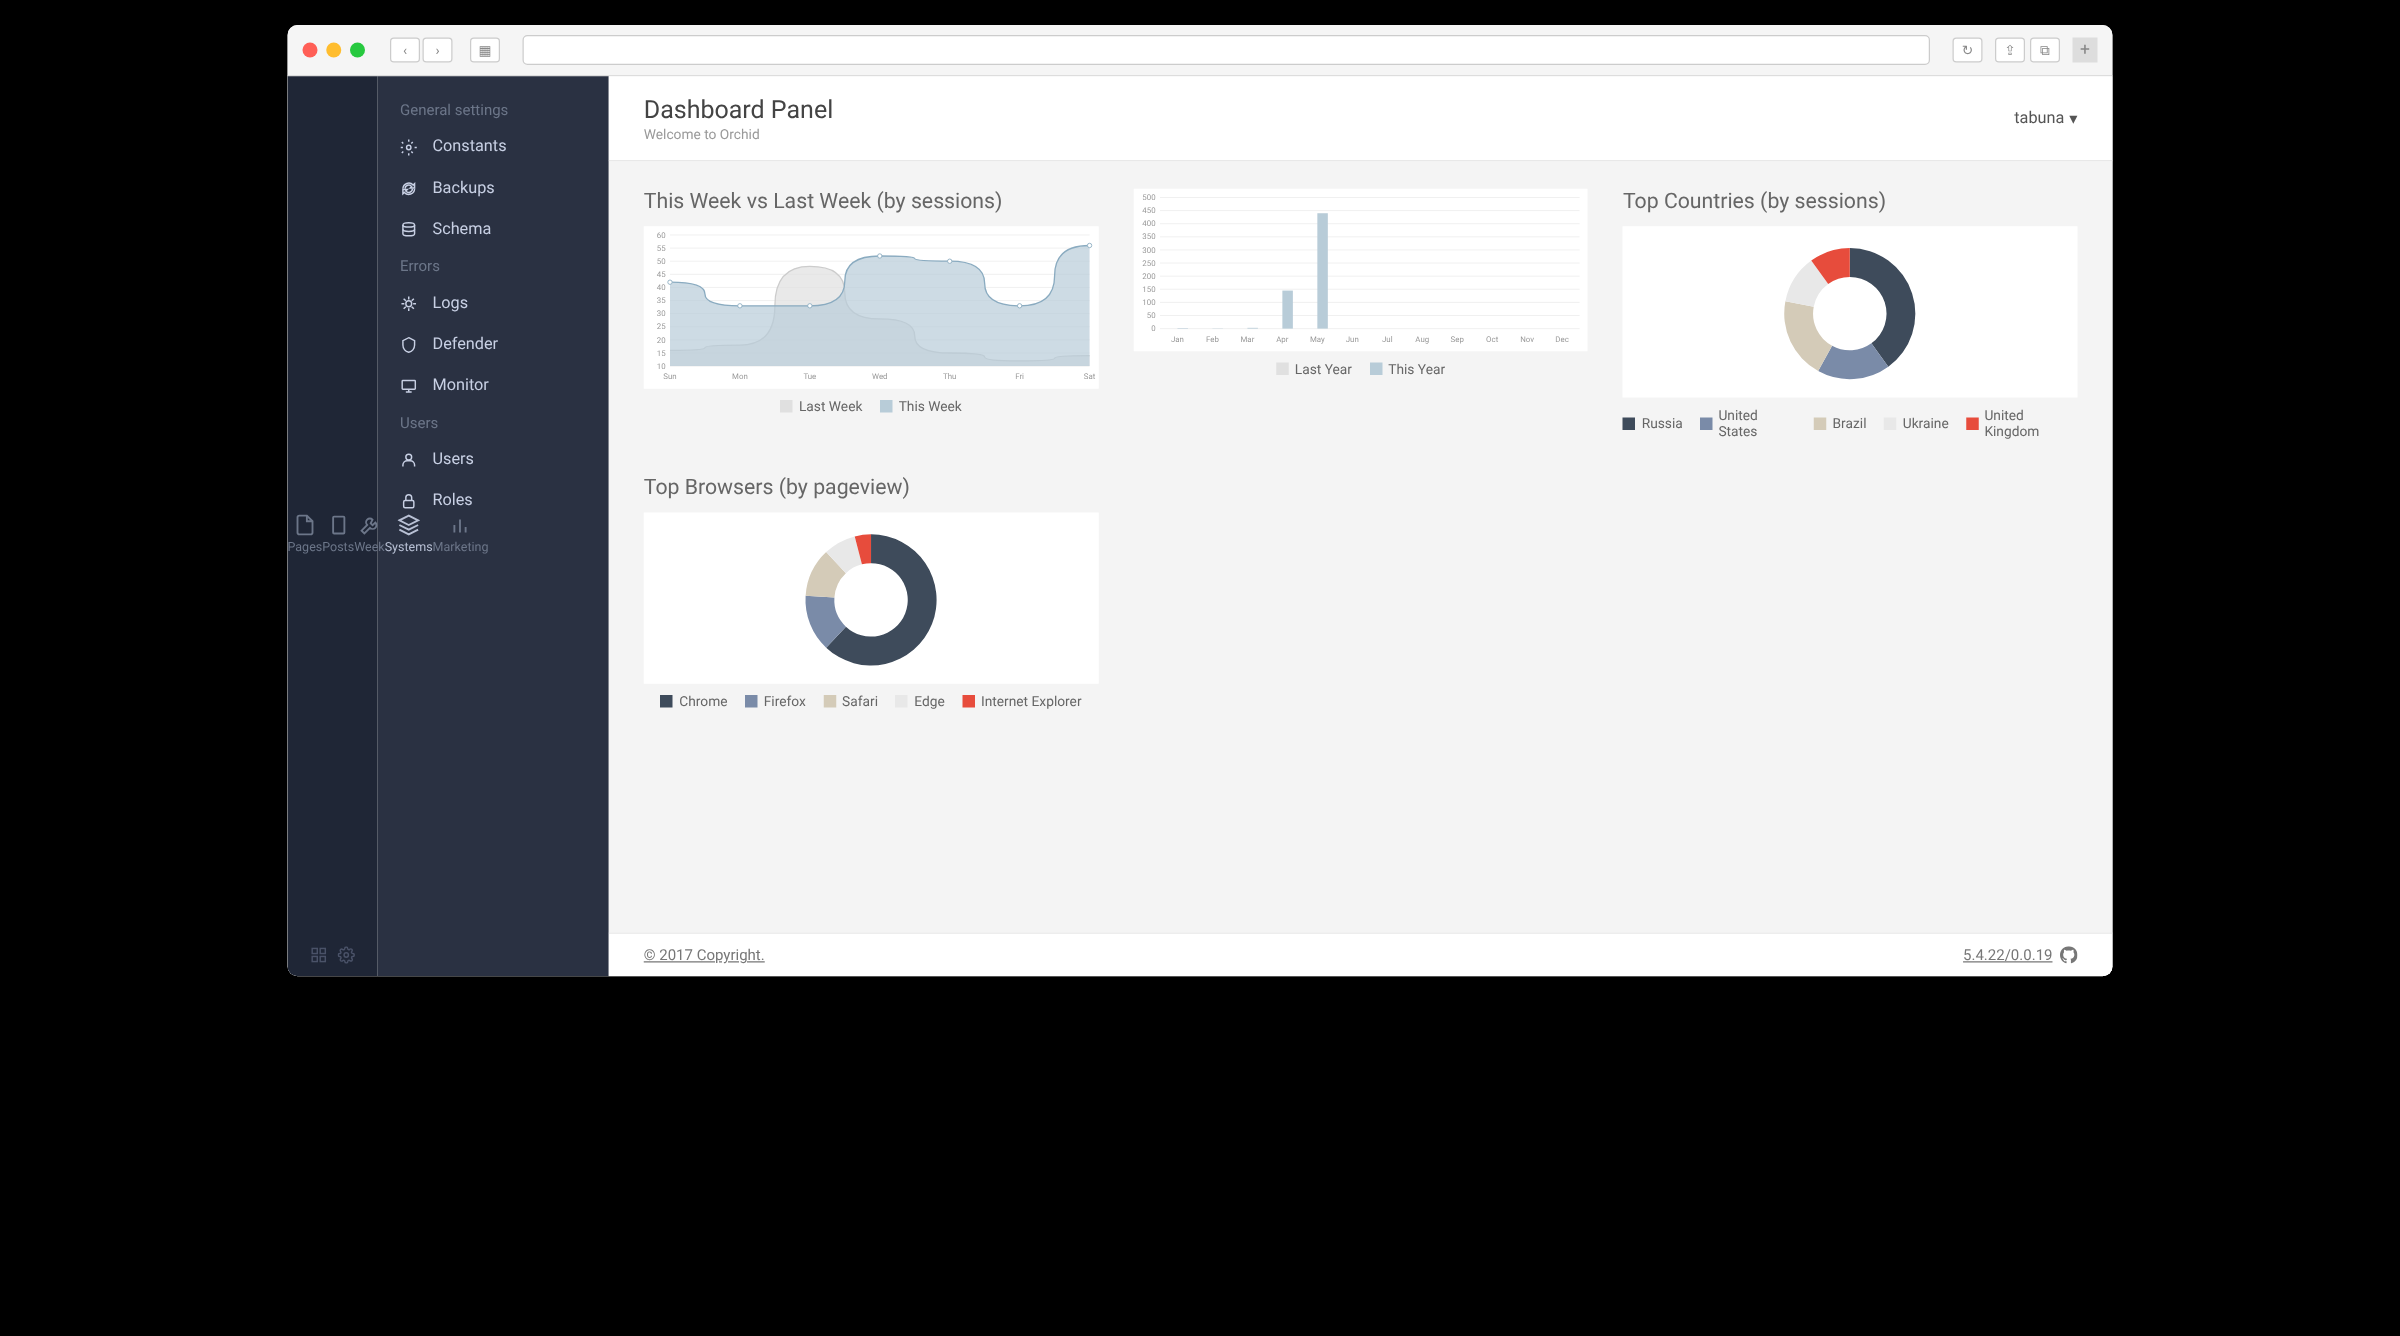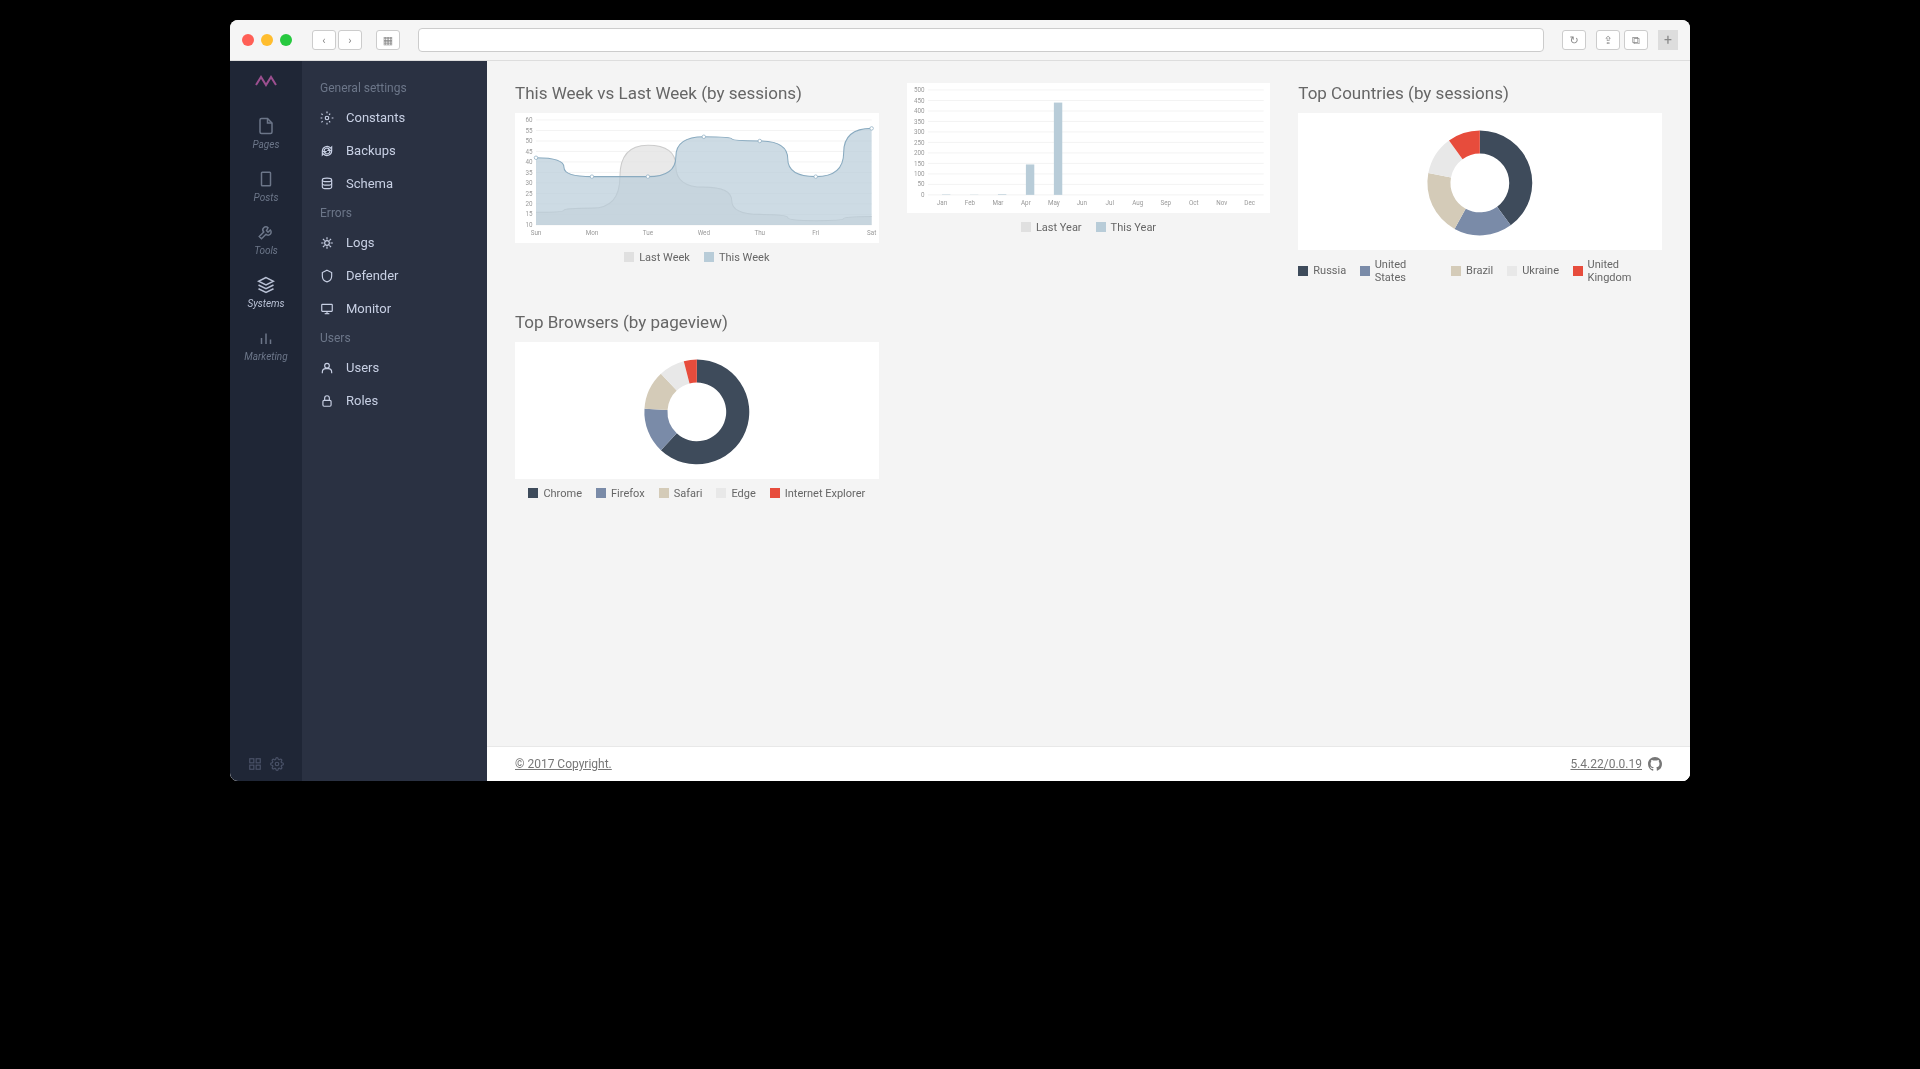--- a/index.html
+++ b/index.html
@@ -12,21 +12,21 @@
 .tl-yellow { background: #ffbd2e; }
 .tl-green { background: #27c93f; }
 .nav-buttons { display: flex; gap: 2px; margin-left: 10px; }
 .nav-btn { width: 24px; height: 20px; border: 1px solid #ccc; background: #fff; border-radius: 3px; display: flex; align-items: center; justify-content: center; font-size: 11px; color: #888; cursor: pointer; }
 .url-bar { flex: 1; height: 24px; background: #fff; border: 1px solid #ccc; border-radius: 4px; margin: 0 8px; }
 .browser-actions { display: flex; gap: 4px; }
 .browser-action { width: 24px; height: 20px; border: 1px solid #ccc; background: #fff; border-radius: 3px; display: flex; align-items: center; justify-content: center; font-size: 11px; color: #888; cursor: pointer; }
 .add-tab { width: 20px; height: 20px; background: #ddd; display: flex; align-items: center; justify-content: center; color: #888; font-size: 14px; cursor: pointer; }
 
 .app { display: flex; height: 720px; background: #f0f0f0; }
-.sidebar-dark { width: 72px; background: #1f2636; display: flex; flex-direction: column; align-items: center; padding-top: 12px; position: relative; font-style: italic; }
+.sidebar-dark { width: 72px; background: #1f2636; display: flex; flex-direction: row; align-items: center; padding-top: 12px; position: relative; }
 .logo { width: 24px; height: 16px; margin-bottom: 18px; }
 .nav-item { width: 100%; padding: 10px 0; display: flex; flex-direction: column; align-items: center; gap: 4px; color: #6c7689; font-size: 10px; cursor: pointer; }
 .nav-item.active { color: #b8c0d4; }
 .nav-item svg { width: 18px; height: 18px; }
 .sidebar-footer { position: absolute; bottom: 10px; left: 0; width: 100%; display: flex; justify-content: center; gap: 8px; color: #4a5268; }
 .sidebar-footer svg { width: 14px; height: 14px; cursor: pointer; }
 
 .sidebar-sub { width: 185px; background: #2a3142; padding: 14px 0; color: #a8b0c4; font-size: 13px; }
 .sub-header { padding: 6px 18px; font-size: 12px; color: #6c7689; }
 .sub-item { padding: 9px 18px; display: flex; align-items: flex-end; gap: 12px; cursor: pointer; color: #c8d0e4; }
@@ -96,21 +96,21 @@
       <div class="nav-item">
         <svg viewBox="0 0 24 24" fill="none" stroke="currentColor" stroke-width="2">
             <rect x="6" y="3" width="12" height="18" rx="1"></rect>
           </svg>
         <span>Posts</span>
       </div>
       <div class="nav-item">
         <svg viewBox="0 0 24 24" fill="none" stroke="currentColor" stroke-width="2">
             <path d="M14.7 6.3a4 4 0 0 0-5.7 5.7L3 18l3 3 6-6a4 4 0 0 0 5.7-5.7l-3 3-2-2z"></path>
           </svg>
-        <span>Tools</span>
+        <span>Week</span>
       </div>
       <div class="nav-item active">
         <svg viewBox="0 0 24 24" fill="none" stroke="currentColor" stroke-width="2">
             <polygon points="12 2 2 7 12 12 22 7 12 2"></polygon>
             <polyline points="2 17 12 22 22 17"></polyline>
             <polyline points="2 12 12 17 22 12"></polyline>
           </svg>
         <span>Systems</span>
       </div>
       <div class="nav-item">
@@ -193,20 +193,30 @@
         <div class="sub-item">
           <svg viewBox="0 0 24 24" fill="none" stroke="currentColor" stroke-width="2">
             <rect x="5" y="11" width="14" height="10" rx="2"></rect>
             <path d="M8 11V7a4 4 0 0 1 8 0v4"></path>
           </svg>
           <span>Roles</span>
         </div>
       </div>
 
     <div class="main">
+      <div class="topbar">
+        <div>
+          <div class="topbar-title">Dashboard Panel</div>
+          <div class="topbar-subtitle">Welcome to Orchid</div>
+        </div>
+        <div class="user-menu">
+          <span>tabuna</span>
+          <span>▾</span>
+        </div>
+      </div>
 
       <div class="content">
 
         <div class="charts-grid" id="charts-grid">
             <div class="chart-block">
               <div class="chart-title">This Week vs Last Week (by sessions)</div>
               <div class="chart-area"><svg viewBox="0 0 520 180" width="100%">
                   <line x1="30" y1="160" x2="510" y2="160" stroke="#eee"></line>
                   <text x="25" y="163" text-anchor="end" font-size="9" fill="#999">10</text>
                   <line x1="30" y1="145" x2="510" y2="145" stroke="#eee"></line>

